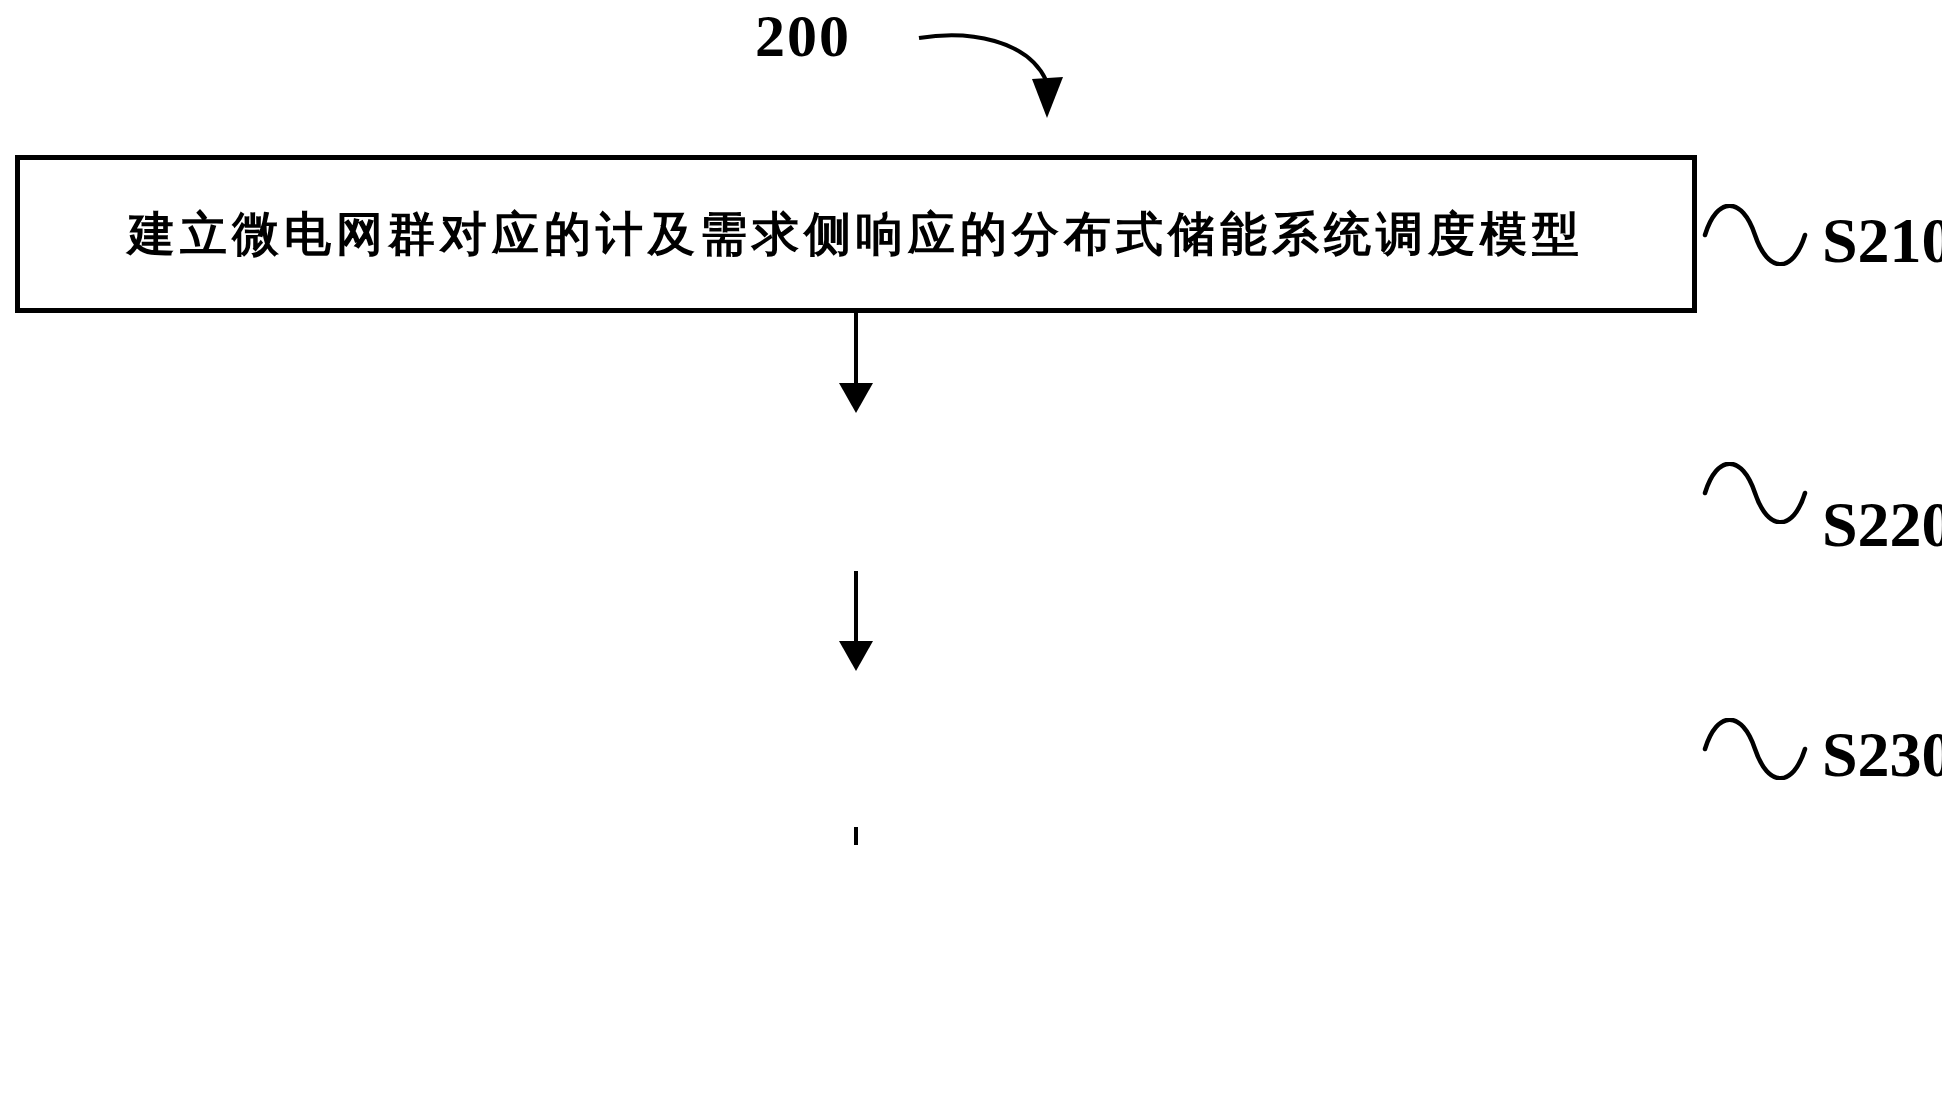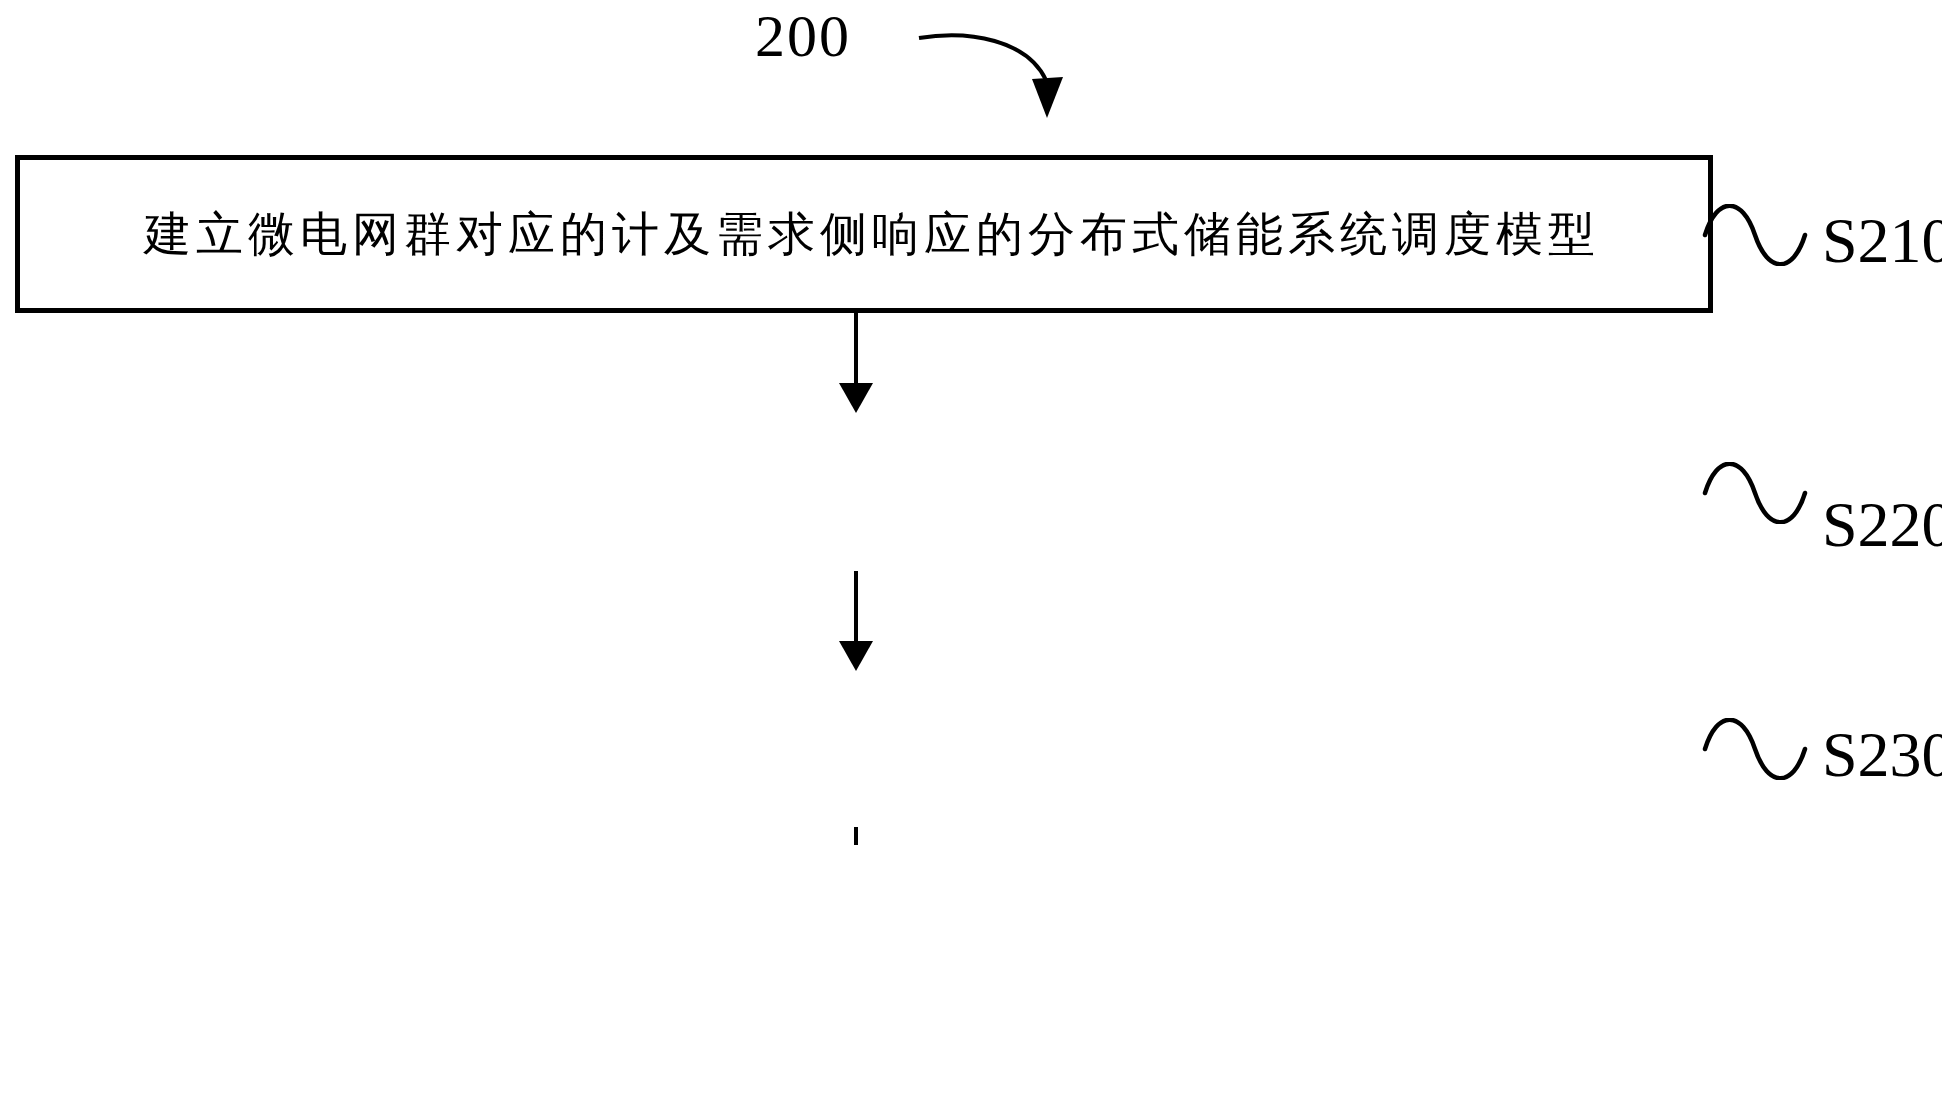--- a/index.html
+++ b/index.html
@@ -8,41 +8,41 @@
   }
   html,body{margin:0;padding:0;background:var(--bg);}
   .canvas{
     position:relative;
     width:1942px;
     height:845px;
     background:var(--bg);
     font-family:"Liberation Serif","DejaVu Serif",serif;
     color:var(--ink);
     overflow:hidden;
+    font-weight:bold;
   }
   .ref-label{
     position:absolute;
     left:755px; top:2px;
     font-size:60px;
     letter-spacing:2px;
     color:var(--ink);
   }
   .ref-arrow{position:absolute;left:915px;top:22px;}
   .step-box{
     position:absolute;
     left:15px;
     width:1672px;
     height:148px;
     border:5px solid var(--ink);
     background:var(--bg);
     display:flex;
     align-items:center;
     justify-content:center;
     box-sizing:content-box;
-    padding-left:16px;
   }
   .box-text{
     font-size:47px;
     letter-spacing:5px;
     white-space:nowrap;
     line-height:1;
     color:var(--ink);
   }
   .down-arrow{position:absolute;left:836px;}
   .squiggle{position:absolute;left:1702px;}

